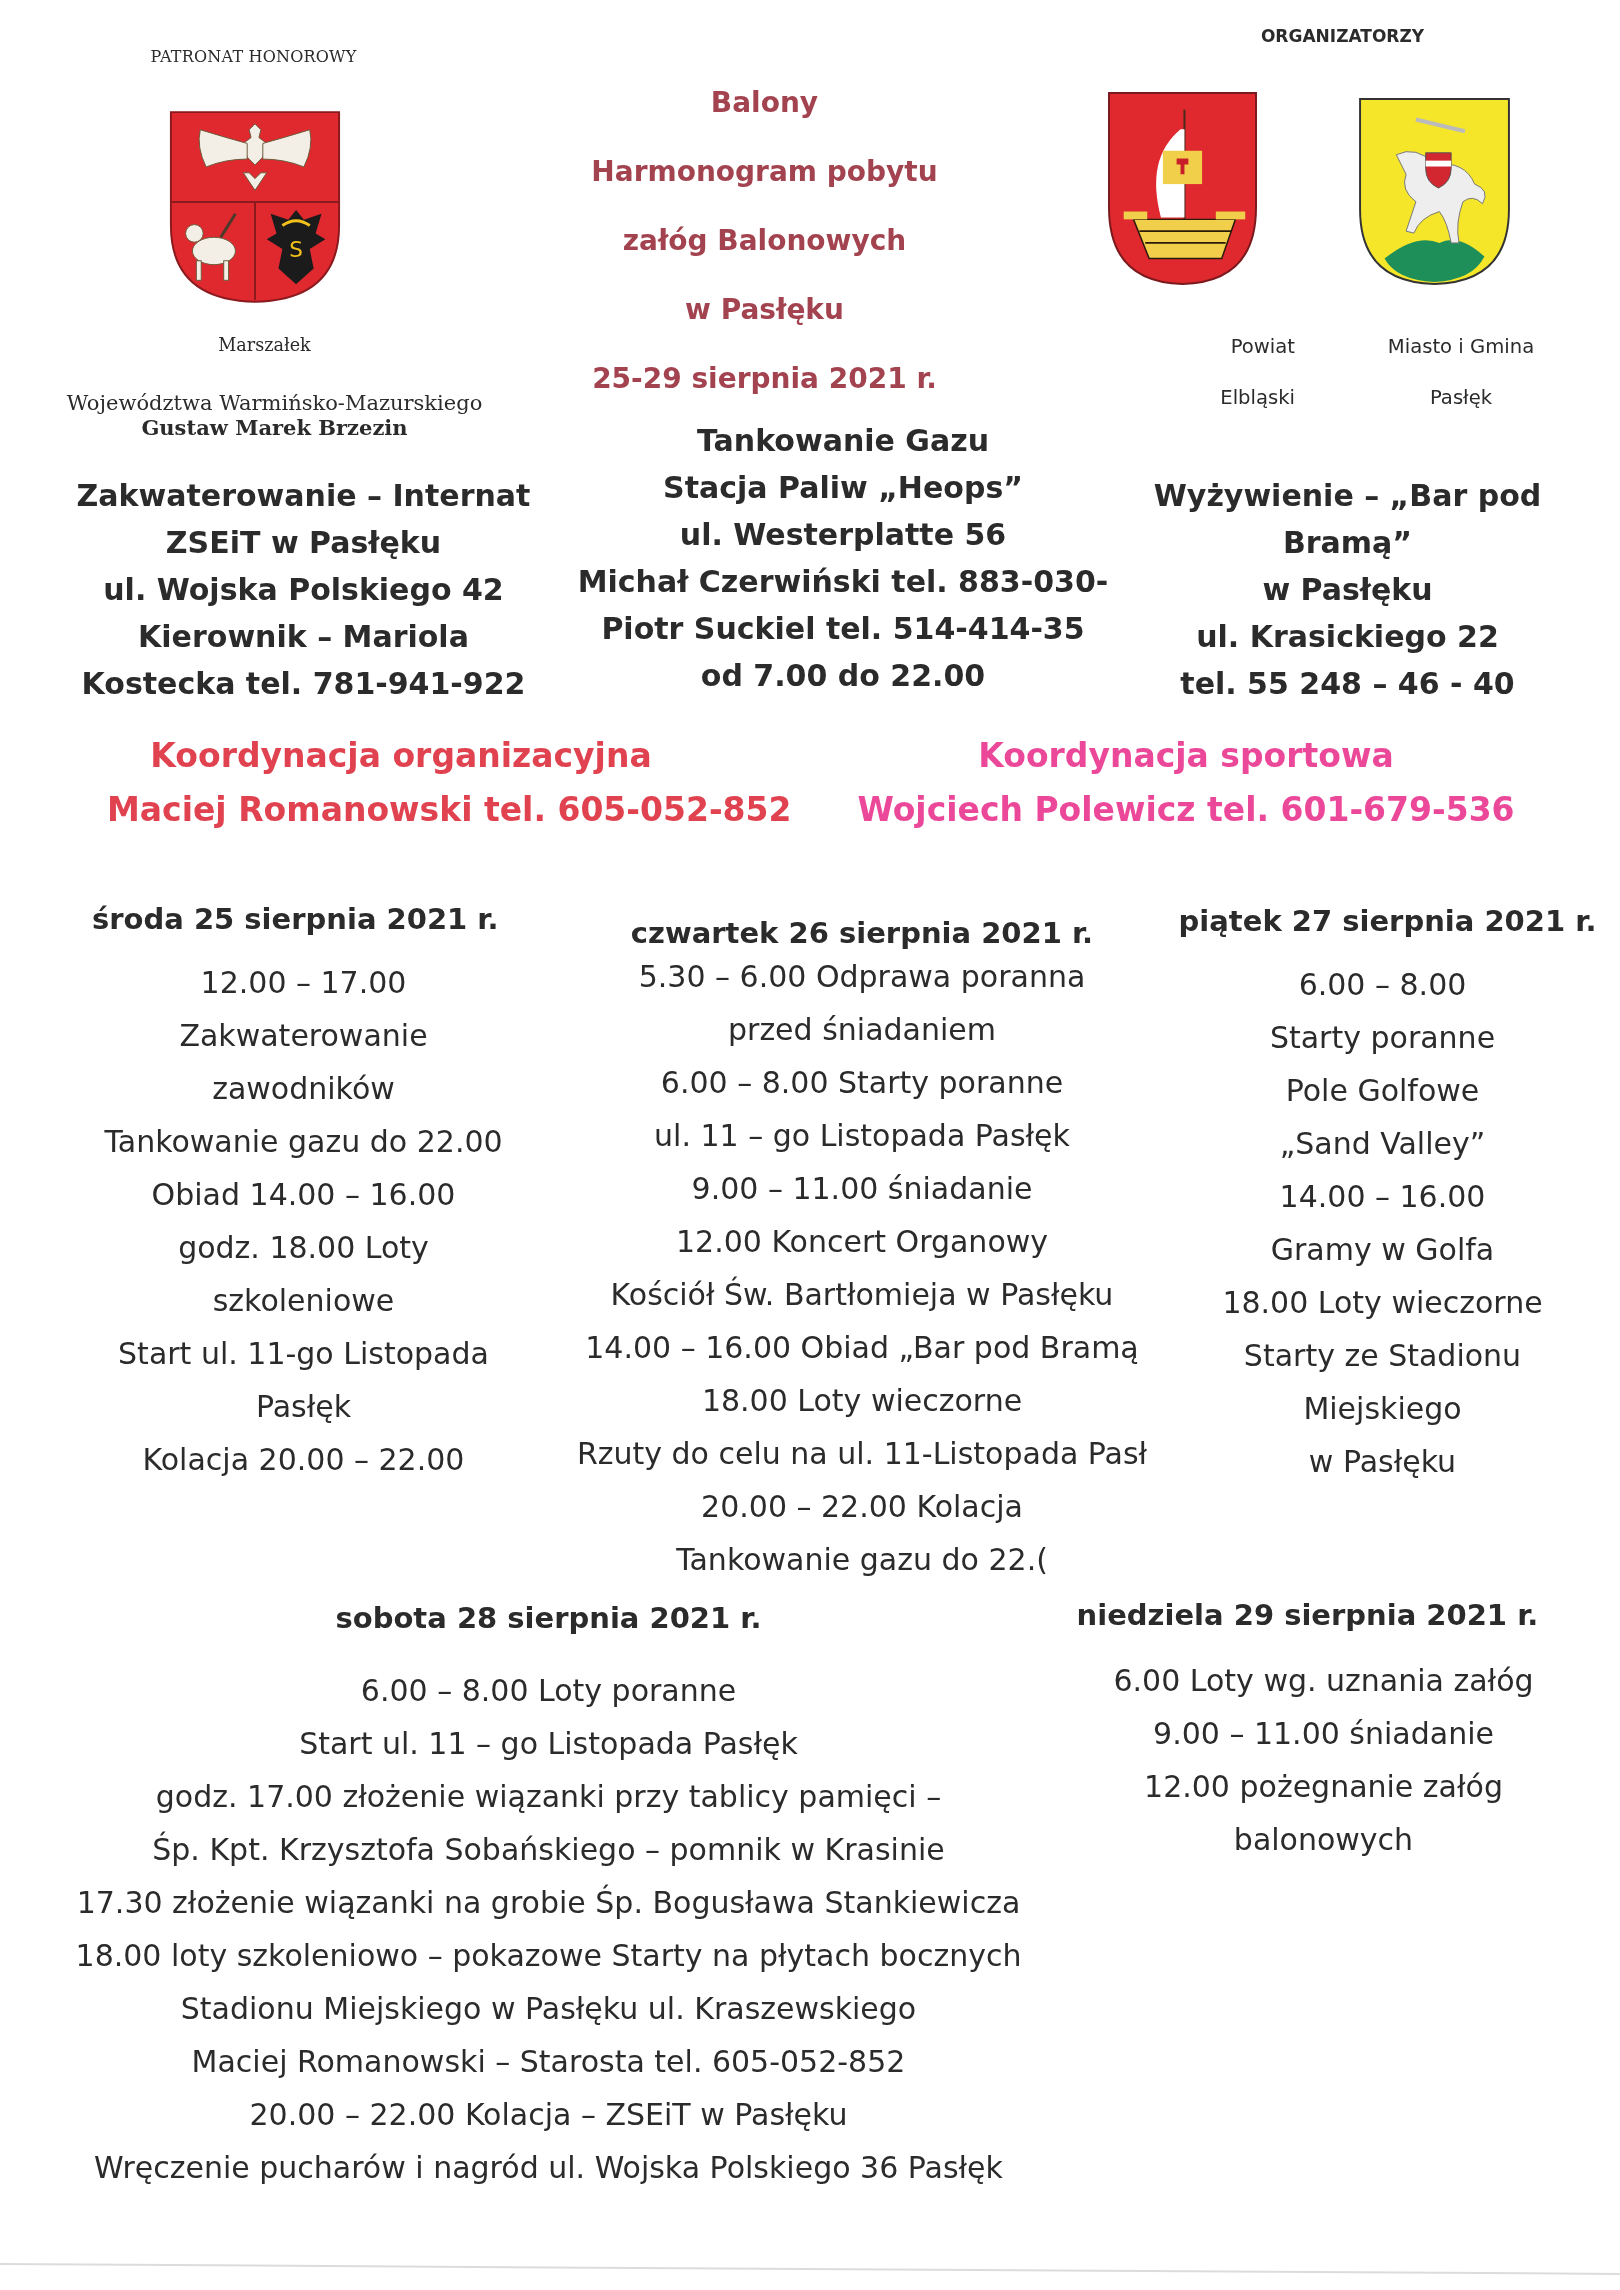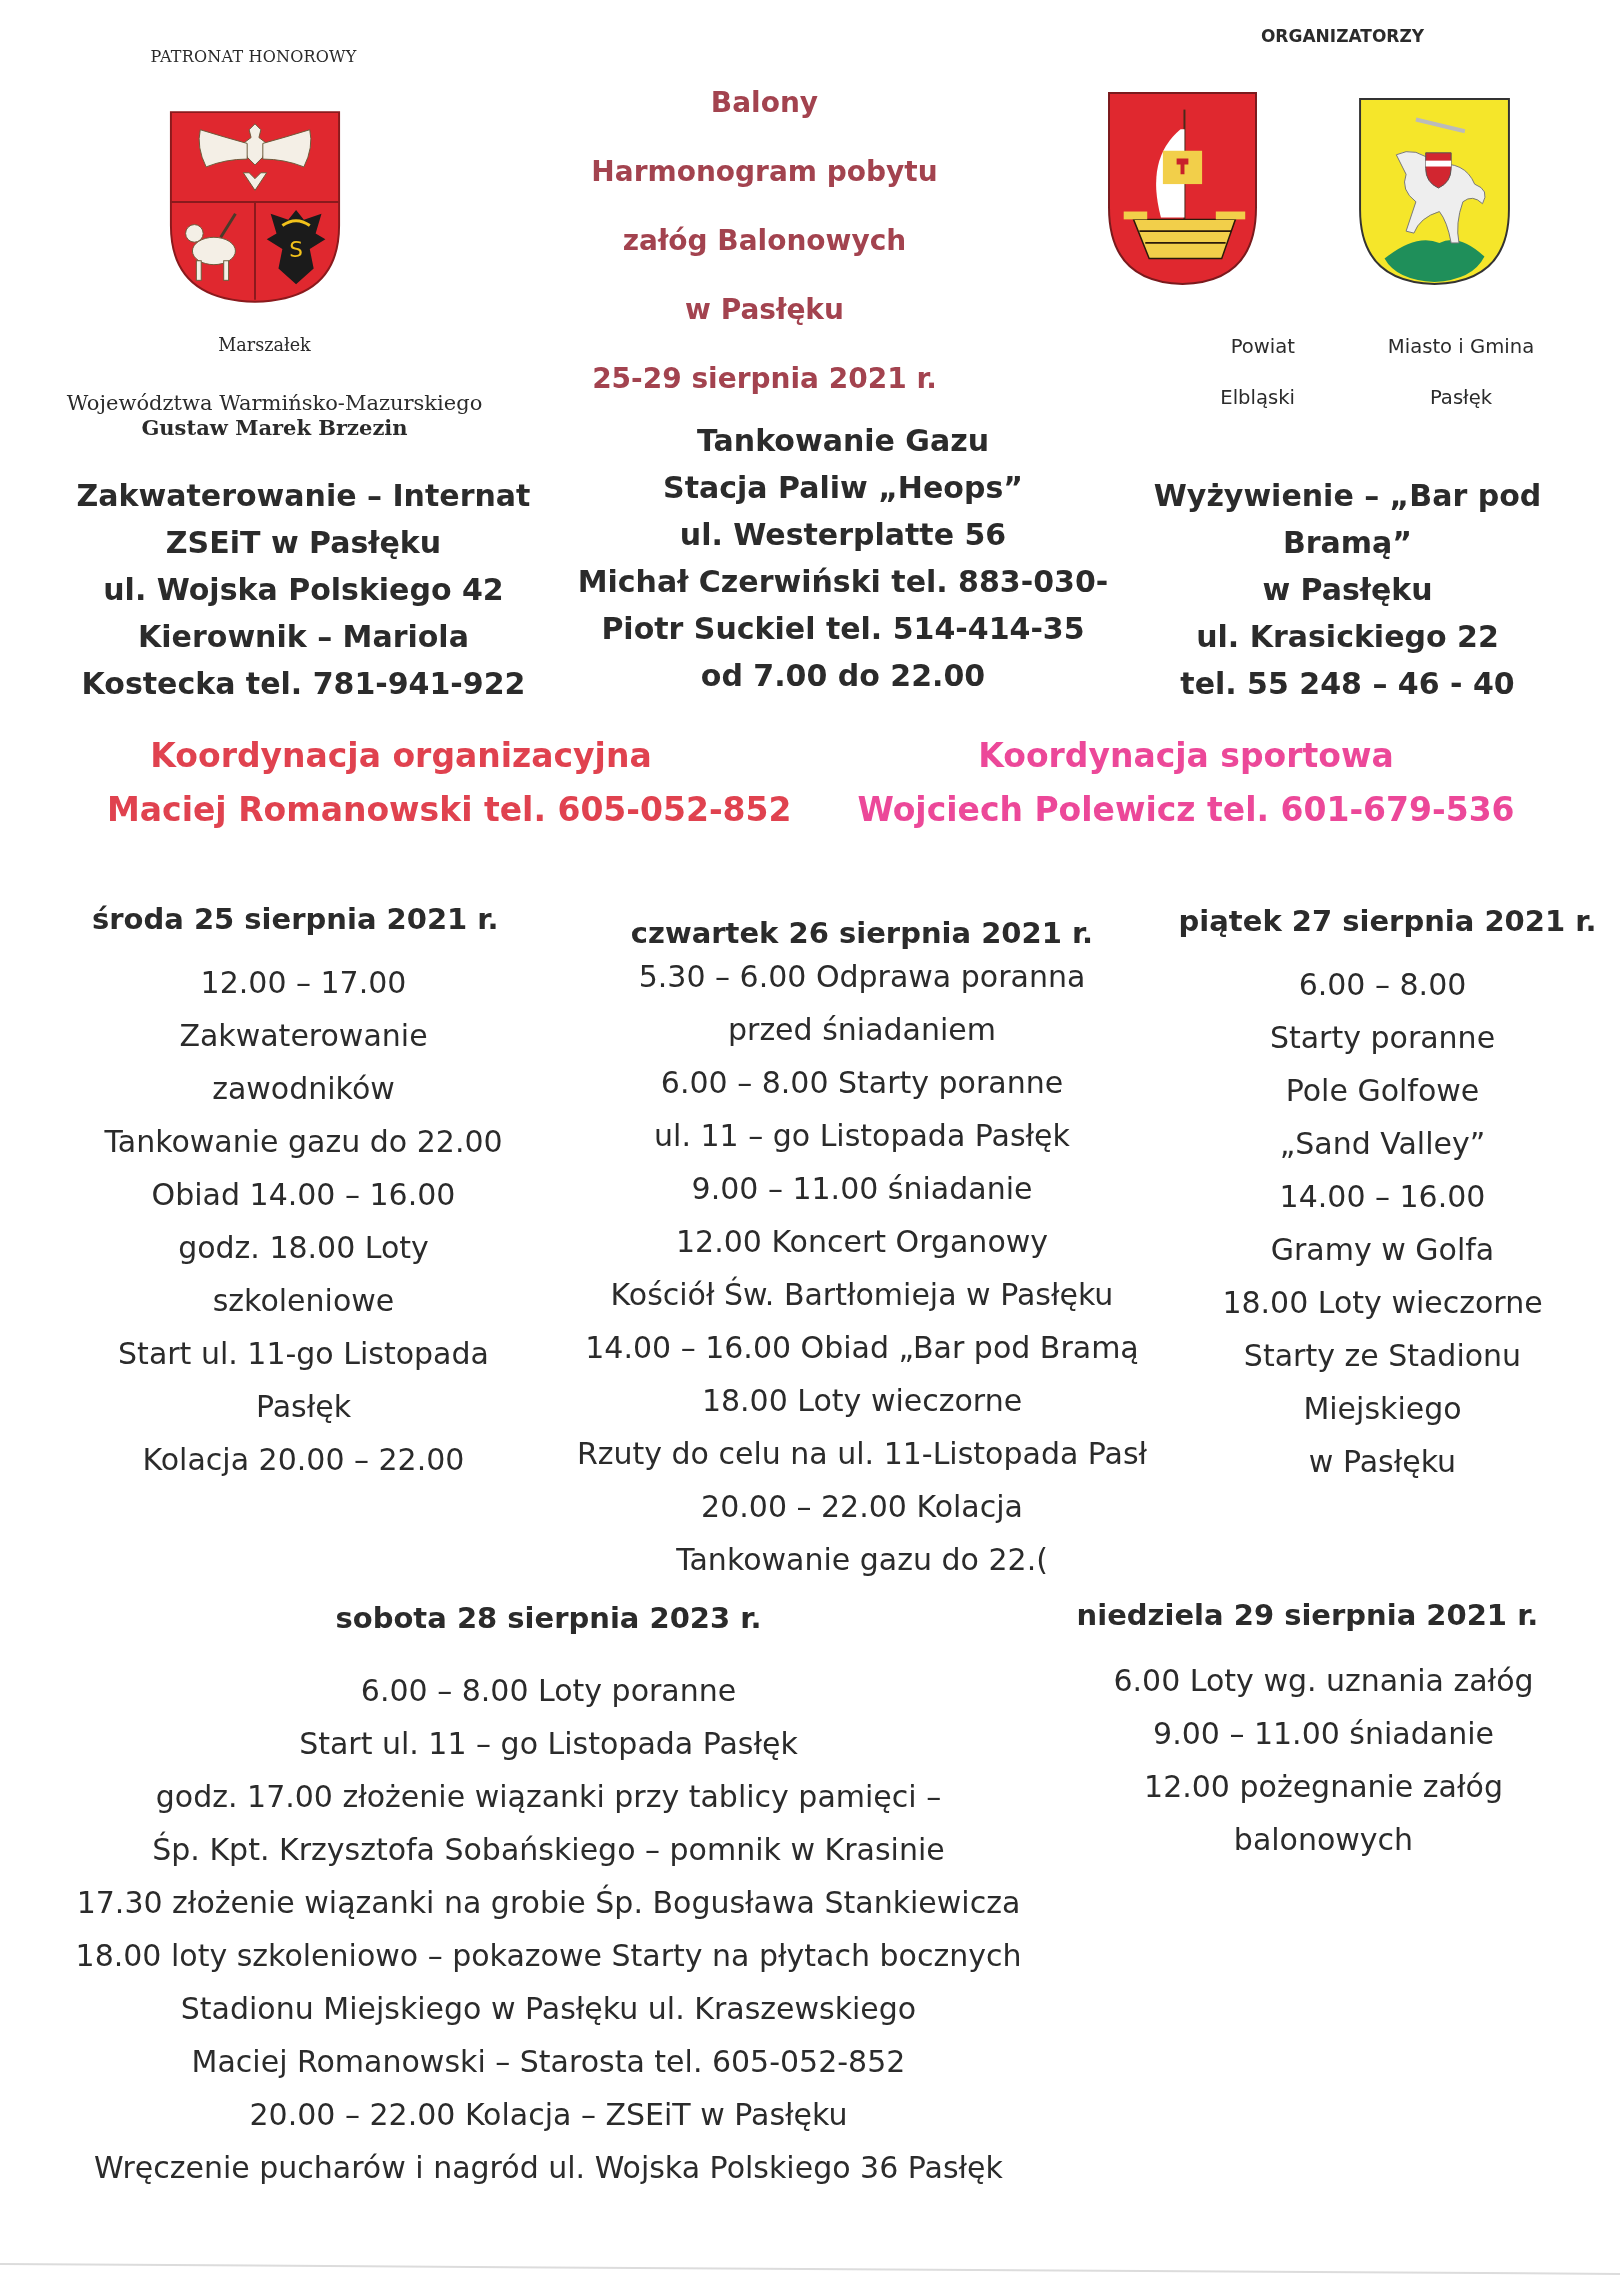--- a/index.html
+++ b/index.html
@@ -219,21 +219,21 @@
     <span class="line">14.00 – 16.00</span>
     <span class="line">Gramy w Golfa</span>
     <span class="line">18.00 Loty wieczorne</span>
     <span class="line">Starty ze Stadionu</span>
     <span class="line">Miejskiego</span>
     <span class="line">w Pasłęku</span>
   </div>
 </div>
 
 <div id="day-sat" class="abs">
-  <div class="day-title center">sobota 28 sierpnia 2023 r.</div>
+  <div class="day-title center">sobota 28 sierpnia 2021 r.</div>
   <div class="day-body center">
     <span class="line">6.00 – 8.00 Loty poranne</span>
     <span class="line">Start ul. 11 – go Listopada Pasłęk</span>
     <span class="line">godz. 17.00 złożenie wiązanki przy tablicy pamięci –</span>
     <span class="line">Śp. Kpt. Krzysztofa Sobańskiego – pomnik w Krasinie</span>
     <span class="line">17.30 złożenie wiązanki na grobie Śp. Bogusława Stankiewicza</span>
     <span class="line">18.00 loty szkoleniowo – pokazowe Starty na płytach bocznych</span>
     <span class="line">Stadionu Miejskiego w Pasłęku ul. Kraszewskiego</span>
     <span class="line">Maciej Romanowski – Starosta tel. 605-052-852</span>
     <span class="line">20.00 – 22.00 Kolacja – ZSEiT w Pasłęku</span>

